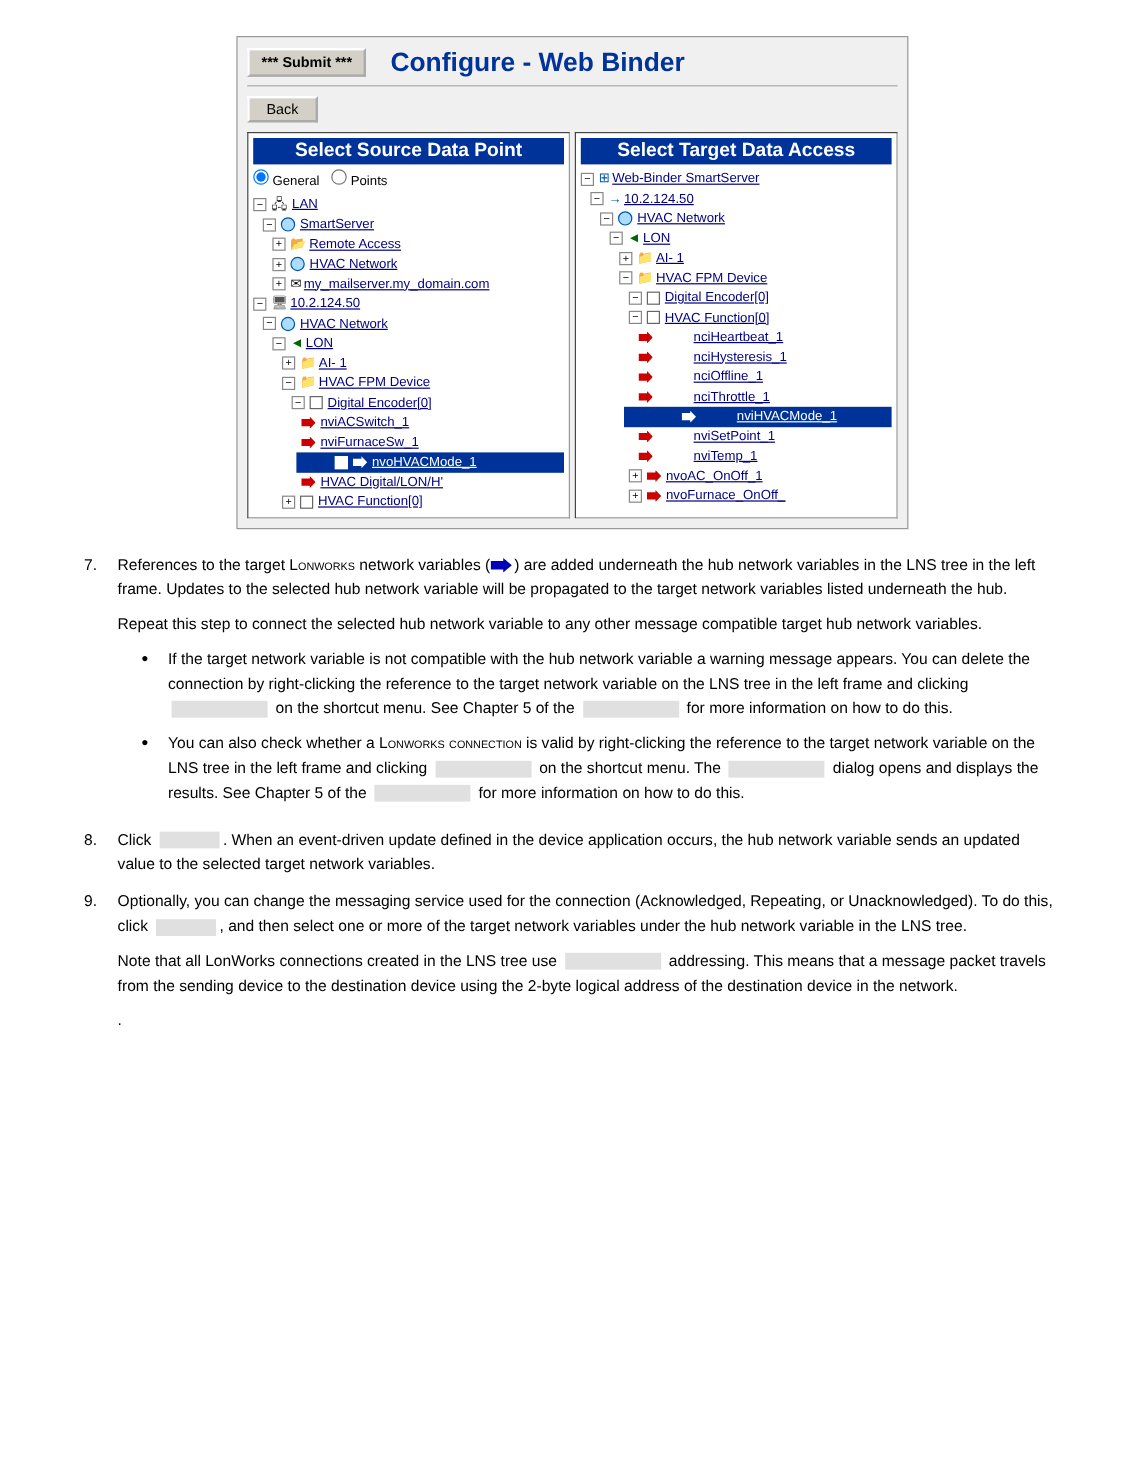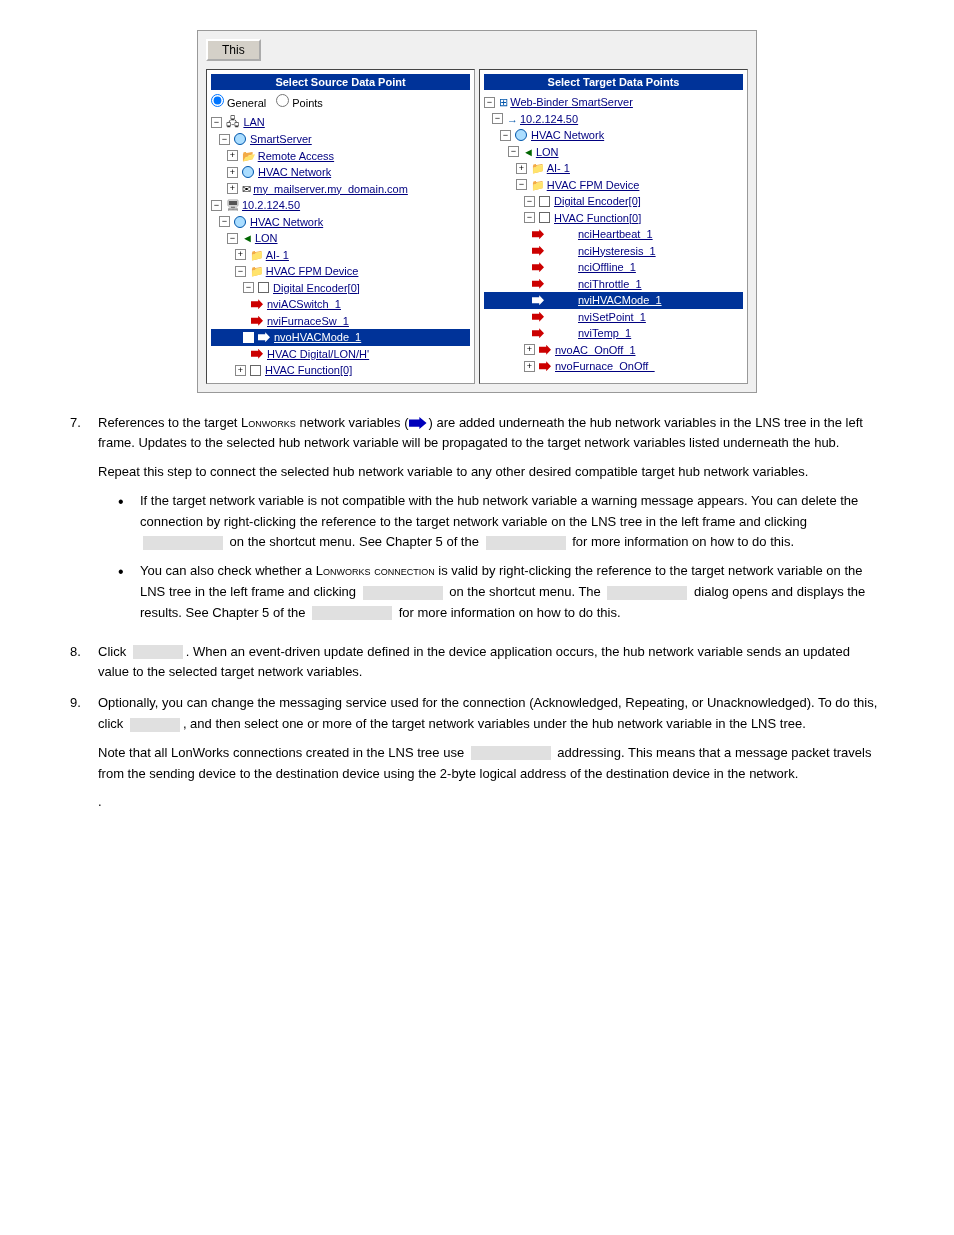--- a/index.html
+++ b/index.html
@@ -64,21 +64,21 @@
       border: 1px inset #999;
       padding: 4px;
       font-size: 11px;
       min-height: 200px;
       overflow: hidden;
     }
     .pane-header {
       background: #003399;
       color: #fff;
       font-weight: bold;
-      font-size: 11px;
+      font-size: 16px;
       text-align: center;
       padding: 2px 4px;
       margin-bottom: 4px;
     }
     .radio-row {
       display: flex;
       gap: 10px;
       align-items: center;
       margin-bottom: 4px;
       font-size: 11px;
@@ -92,20 +92,21 @@
       gap: 2px;
       white-space: nowrap;
       font-size: 11px;
       line-height: 1.5;
       cursor: default;
       user-select: none;
     }
     .tree-item.selected {
       background: #003399;
       color: #fff;
+      margin-left: 36px;
     }
     .tree-item a, .tree-item .link {
       color: #000080;
       text-decoration: underline;
       font-size: 11px;
     }
     .tree-item.selected a, .tree-item.selected .link {
       color: #fff;
     }
     .indent1 { padding-left: 8px; }
@@ -209,22 +210,26 @@
       font-size: 9px;
       margin-right: 2px;
       vertical-align: middle;
       cursor: pointer;
     }
   </style>
 </head>
 <body>
 
 <div class="panel">
+  <div class="panel-header">
+    <button class="submit-btn">*** Submit ***</button>
+    <span class="panel-title">Configure - Web Binder</span>
+  </div>
   <div>
-    <button class="back-btn">This</button>
+    <button class="back-btn">Back</button>
   </div>
   <div class="tree-area">
 
     <div class="tree-pane">
       <div class="pane-header">Select Source Data Point</div>
       <div class="radio-row">
         <label>
           <input type="radio" name="source" checked="" style="">
           <span>General</span>
         </label>
@@ -307,21 +312,21 @@
         <span class="link">HVAC Digital/LON/H'</span>
       </div>
       <div class="tree-item indent3">
         <span class="expand-box">+</span>
         <span class="checkbox-icon"></span>
         <span class="link">HVAC Function[0]</span>
       </div>
     </div>
 
     <div class="tree-pane">
-      <div class="pane-header">Select Target Data Points</div>
+      <div class="pane-header">Select Target Data Access</div>
       <div class="tree-item indent0">
         <span class="expand-box">−</span>
         <span style="font-size:11px; color:#0055aa;">⊞</span>
         <span class="link">Web-Binder SmartServer</span>
       </div>
       <div class="tree-item indent1">
         <span class="expand-box">−</span>
         <span style="font-size:11px; color:#0055aa; font-weight:bold;">→</span>
         <span class="link">10.2.124.50</span>
       </div>
@@ -396,21 +401,21 @@
     </div>
   </div>
 </div>
 
 <div class="body-content">
 
   <div class="step-item">
     <span class="step-num">7.</span>
     <div class="step-text">
       <span>References to the target L<span style="font-variant:small-caps;">onworks</span> network variables (</span><span class="nv-icon" style="display:inline-block; width:18px; height:12px; background:#0000bb; clip-path:polygon(0 20%, 60% 20%, 60% 0%, 100% 50%, 60% 100%, 60% 80%, 0 80%); vertical-align:middle;"></span><span>) are added underneath the hub network variables in the LNS tree in the left frame.  Updates to the selected hub network variable will be propagated to the target network variables listed underneath the hub.</span>
-      <p class="para">Repeat this step to connect the selected hub network variable to any other desired compatible target hub network variables.</p>
+      <p class="para">Repeat this step to connect the selected hub network variable to any other message compatible target hub network variables.</p>
       <div class="bullet-list">
         <div class="bullet-item">
           <span class="bullet-dot">•</span>
           <span>If the target network variable is not compatible with the hub network variable a warning message appears.  You can delete the connection by right-clicking the reference to the target network variable on the LNS tree in the left frame and clicking <span class="inline-blank"></span> on the shortcut menu. See Chapter 5 of the <span class="inline-blank"></span> for more information on how to do this.</span>
         </div>
         <div class="bullet-item">
           <span class="bullet-dot">•</span>
           <span>You can also check whether a L<span style="font-variant:small-caps;">onworks</span> <span class="smallcaps">connection</span> is valid by right-clicking the reference to the target network variable on the LNS tree in the left frame and clicking <span class="inline-blank"></span> on the shortcut menu. The <span class="inline-blank"></span> dialog opens and displays the results. See Chapter 5 of the <span class="inline-blank"></span> for more information on how to do this.</span>
         </div>
       </div>

